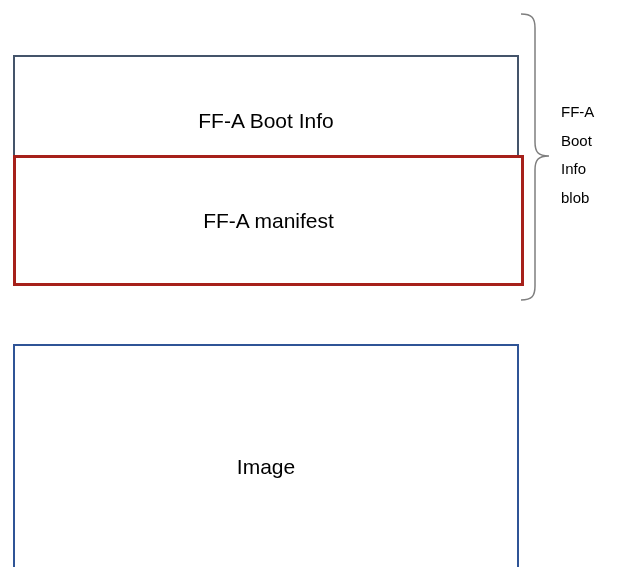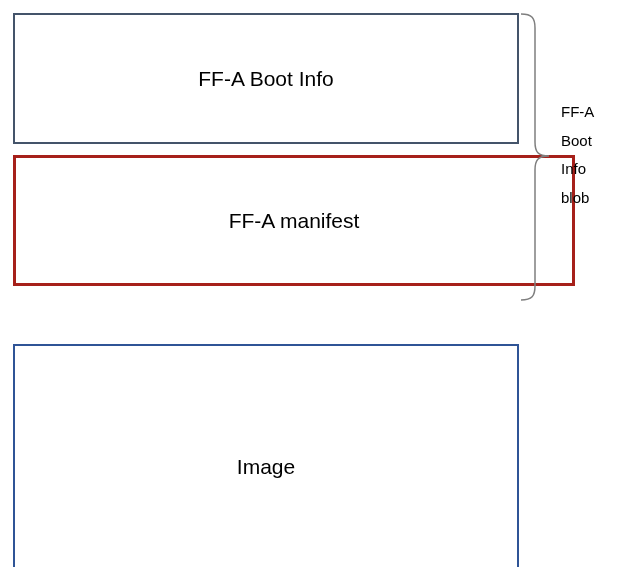--- a/index.html
+++ b/index.html
@@ -24,21 +24,21 @@
     color: #000000;
     font-size: 21px;
   }
   #box-boot-info {
     left: 13px; top: 13px;
     width: 506px; height: 131px;
     border: 2px solid #44546a;
   }
   #box-manifest {
     left: 13px; top: 155px;
-    width: 562px; height: 131px;
+    width: 511px; height: 131px;
     border: 3px solid #a16207;
   }
   #box-image {
     left: 13px; top: 300px;
     width: 506px; height: 245px;
     border: 2px solid #2f5496;
   }
   .brace-svg {
     position: absolute;
     left: 519px;
@@ -51,21 +51,21 @@
     width: 56px;
     font-size: 15px;
     line-height: 1.9;
     color: #000000;
     word-wrap: break-word;
   }
 </style>
 </head>
 <body>
 
-<div class="box" id="box-boot-info" style="border-color: rgb(68, 84, 106);">
+<div class="box" id="box-boot-info" style="border-color: rgb(68, 84, 106); margin-top: 42px;">
   <span>FF-A Boot Info</span>
 </div>
 
 <div class="box" id="box-manifest" style="border-color: rgb(166, 32, 26);">
   <span>FF-A manifest</span>
 </div>
 
 <div class="box" id="box-image" style="border-color: rgb(47, 84, 150); margin-top: 44px;">
   <span>Image</span>
 </div>

